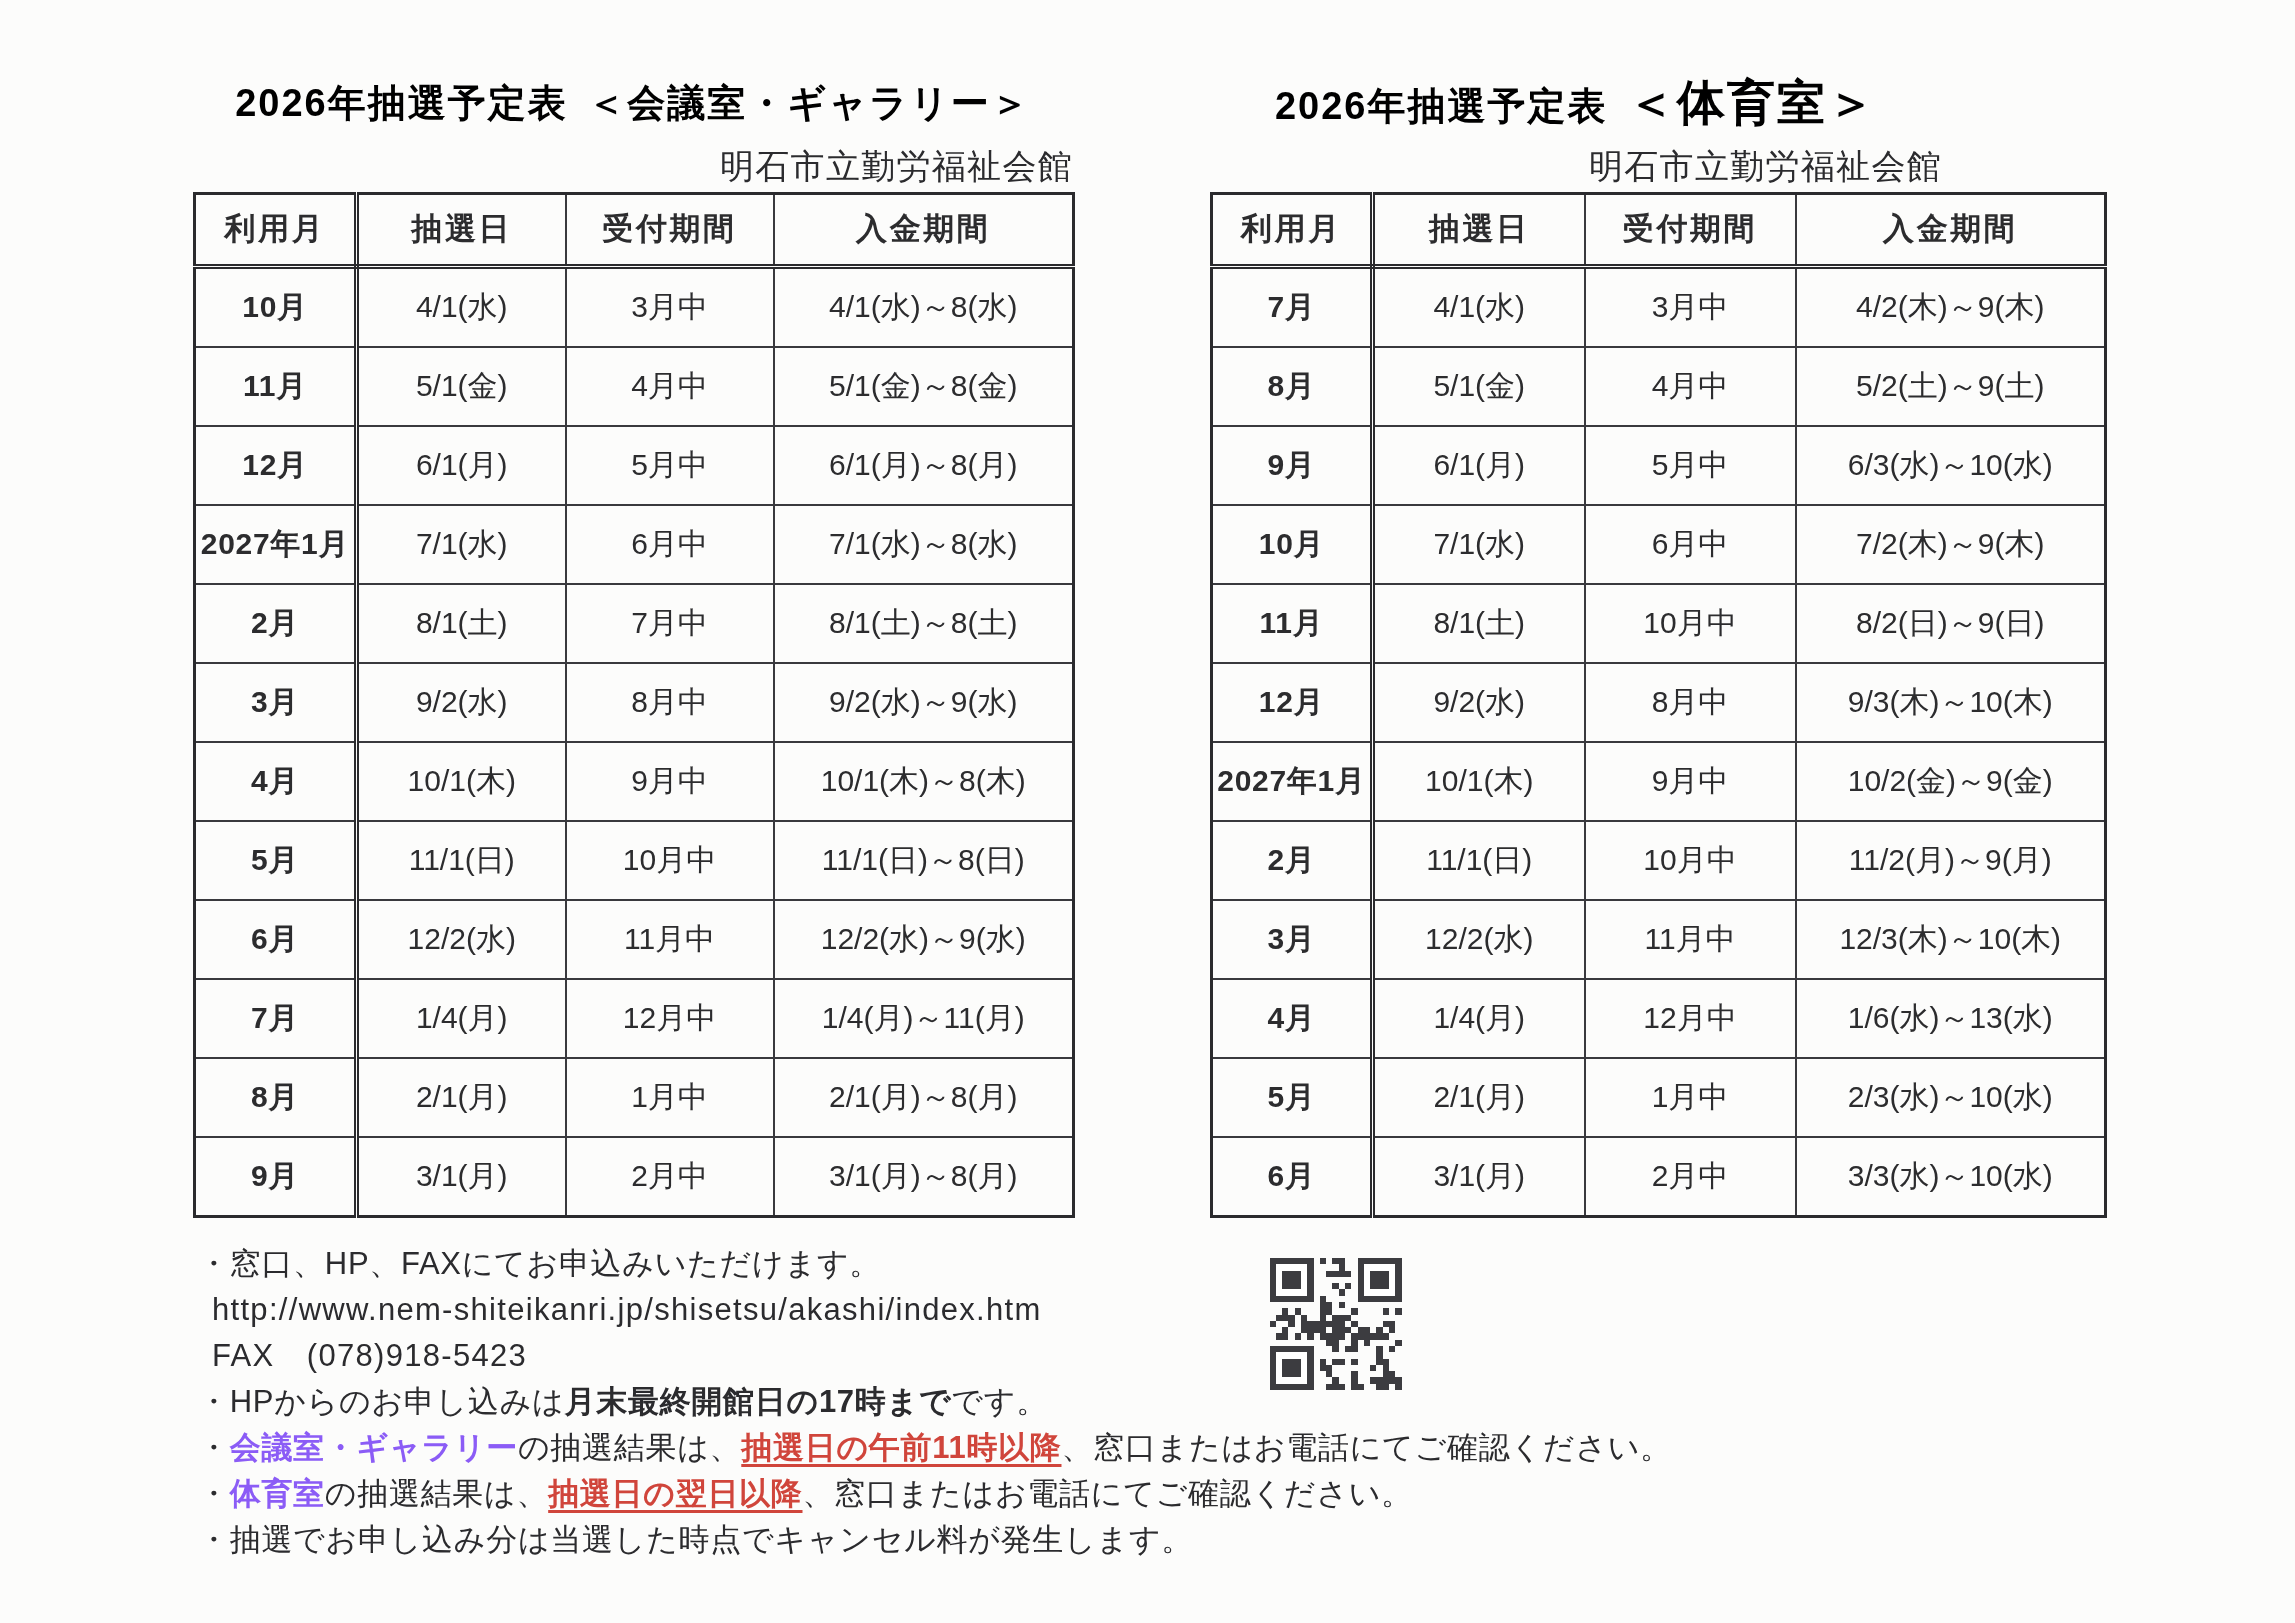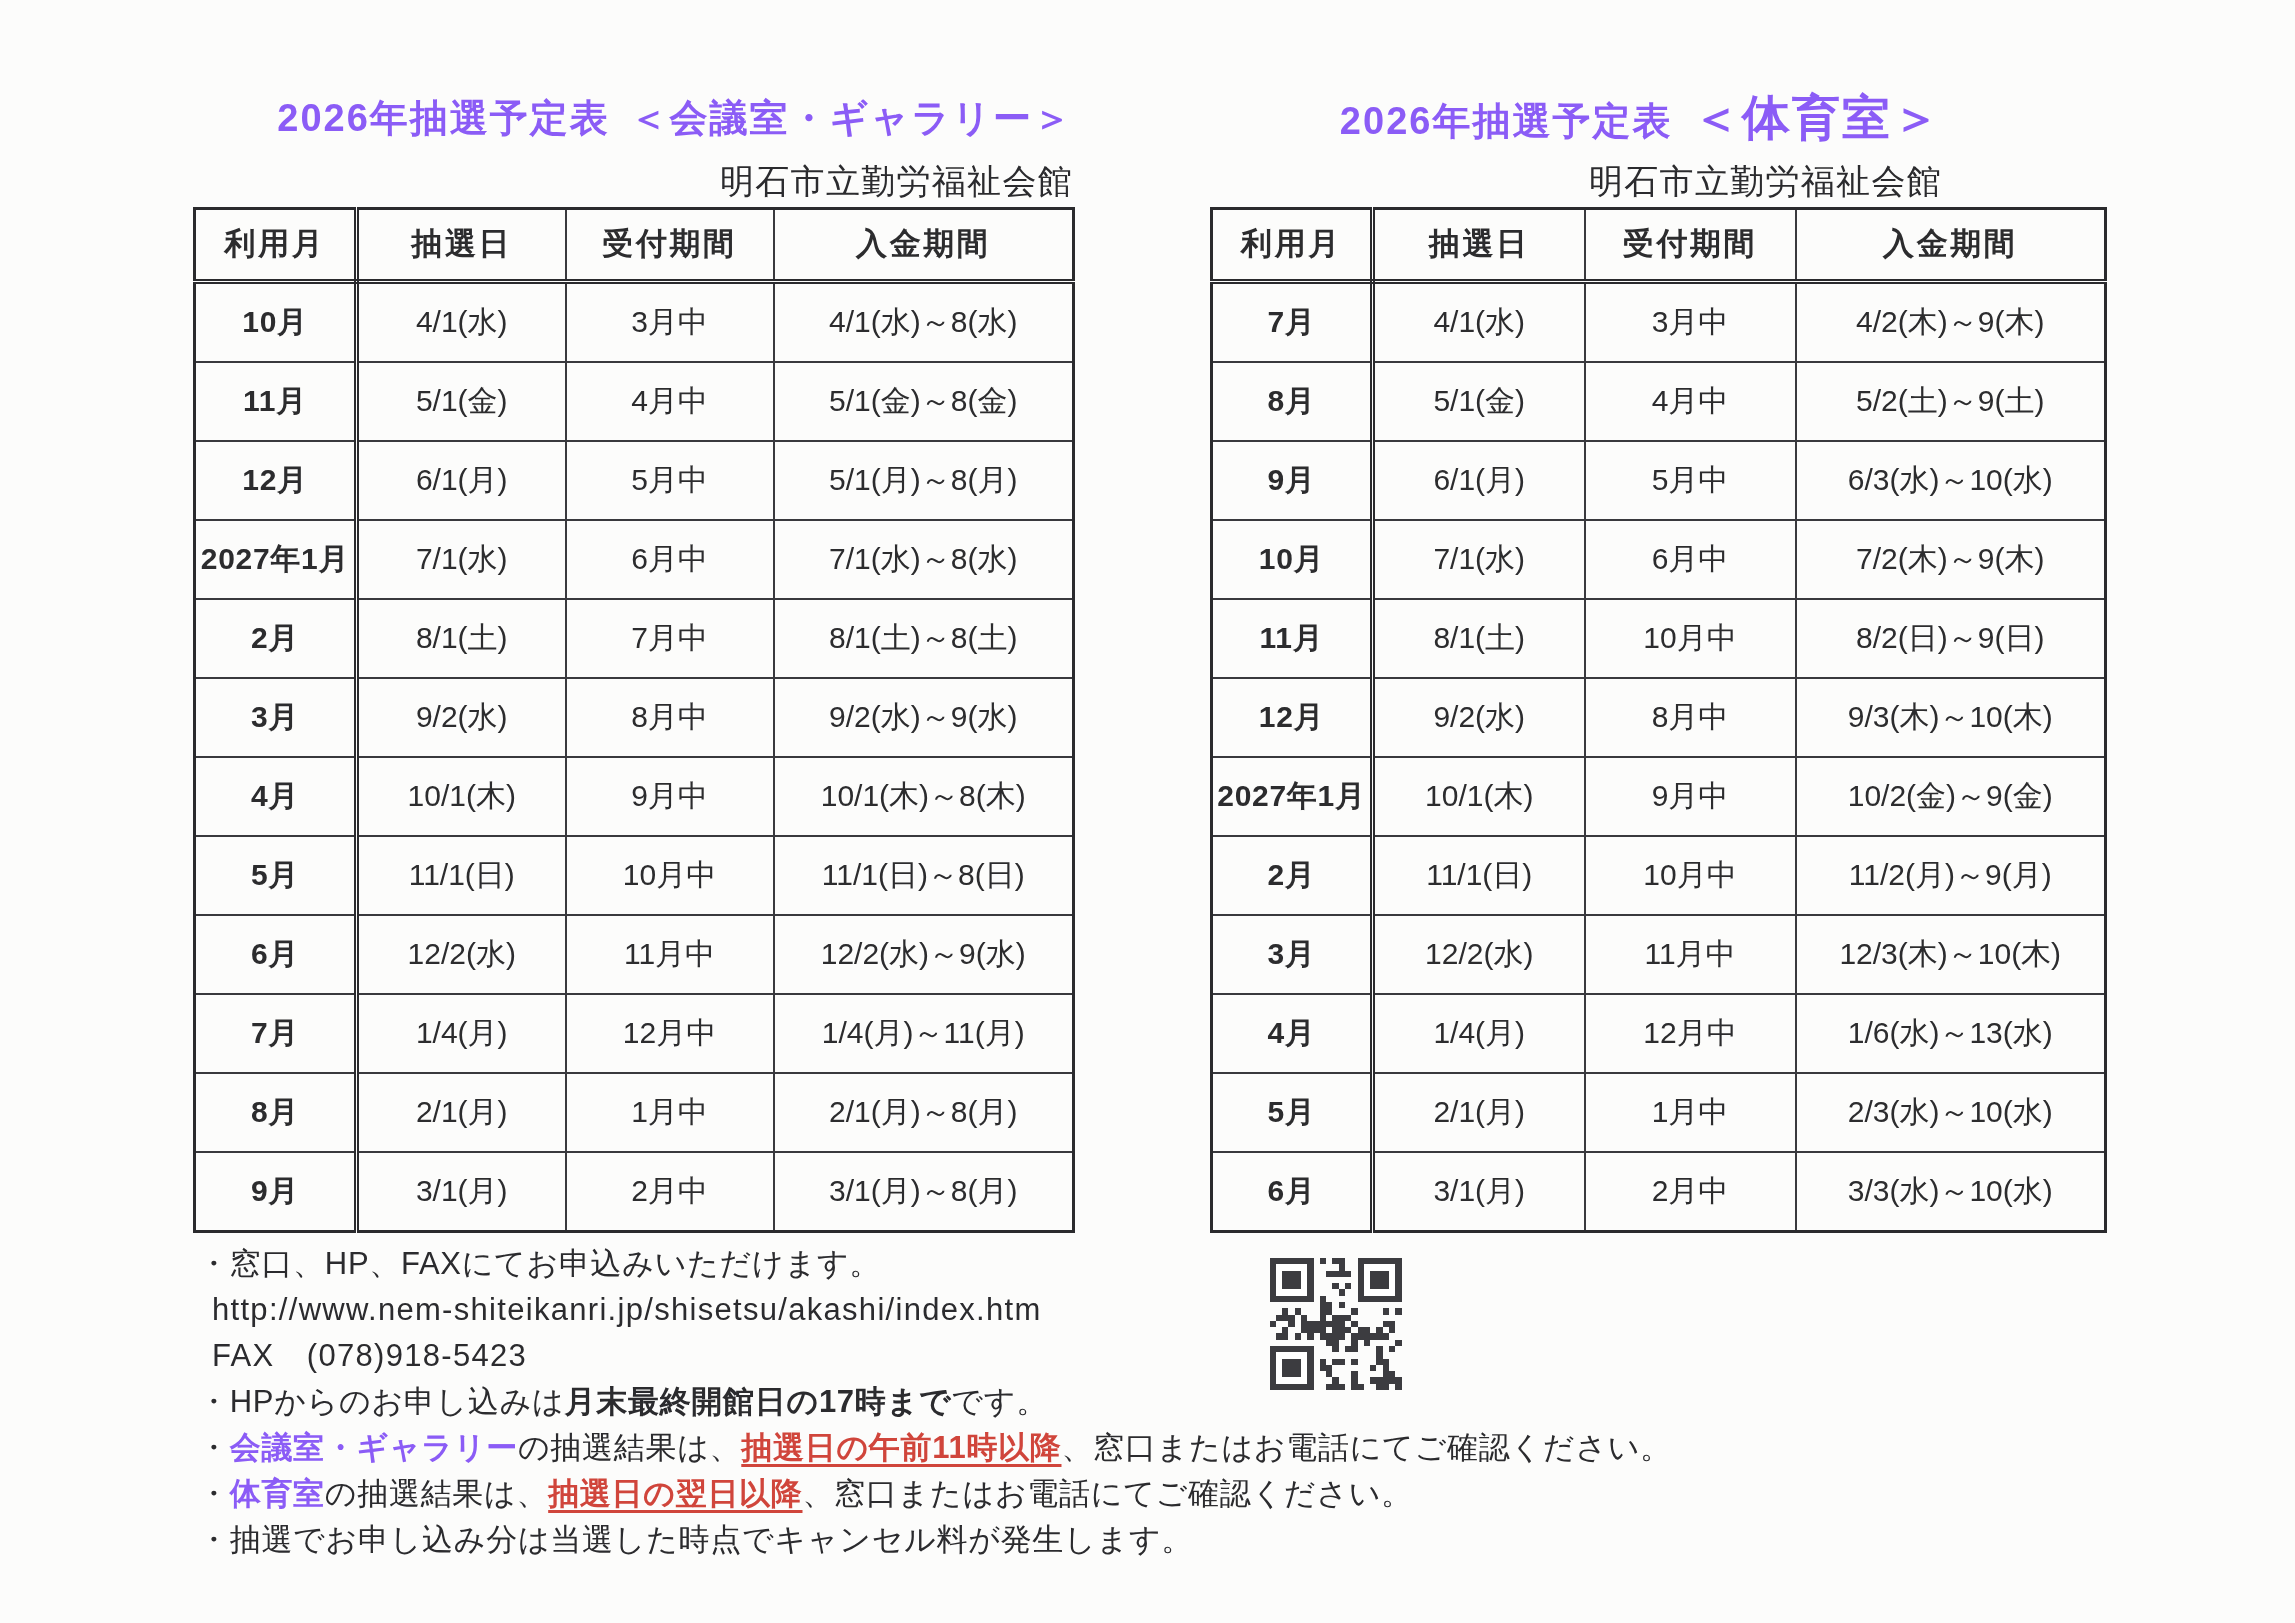--- a/index.html
+++ b/index.html
@@ -5,22 +5,22 @@
   html,body{margin:0;padding:0;}
   body{
     width:2295px;height:1623px;position:relative;overflow:hidden;
     background:#fcfcfb;color:#2c2c2e;
     font-family:"Liberation Sans","DejaVu Sans",sans-serif;
   }
   .block{position:absolute;top:73px;}
   #block-meeting{left:193px;width:880px;}
   #block-gym{left:1210px;width:732px;}
   .tbl-title{
-    text-align:right;font-weight:bold;font-size:38px;line-height:60px;height:60px;
-    white-space:nowrap;letter-spacing:2px;color:#8b5cf6;margin-top:15px;
+    text-align:center;font-weight:bold;font-size:38px;line-height:60px;height:60px;
+    white-space:nowrap;letter-spacing:2px;color:#000000;
   }
   .tbl-title .room{margin-left:19.6px;}
   #block-gym .tbl-title .room{font-size:48px;}
   .tbl-sub{
     text-align:right;font-size:34px;line-height:35px;height:35px;margin-top:15.7px;
     letter-spacing:1.3px;color:#2b2b2e;
   }
   table.sched{
     border-collapse:collapse;table-layout:fixed;margin-top:7.9px;
     border:3.3px solid #2a2a2d;background:transparent;
@@ -86,21 +86,21 @@
         <tr>
           <td>11月</td>
           <td>5/1(金)</td>
           <td>4月中</td>
           <td>5/1(金)～8(金)</td>
         </tr>
         <tr>
           <td>12月</td>
           <td>6/1(月)</td>
           <td>5月中</td>
-          <td>5/1(月)～8(月)</td>
+          <td>6/1(月)～8(月)</td>
         </tr>
         <tr>
           <td>2027年1月</td>
           <td>7/1(水)</td>
           <td>6月中</td>
           <td>7/1(水)～8(水)</td>
         </tr>
         <tr>
           <td>2月</td>
           <td>8/1(土)</td>

